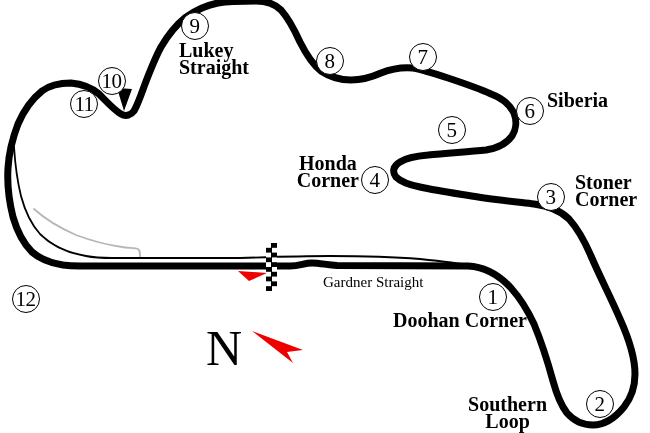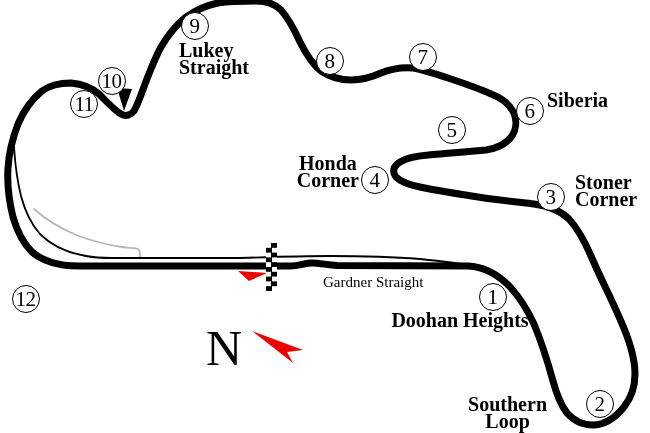--- a/index.html
+++ b/index.html
@@ -52,21 +52,21 @@
       <div class="marker" style="left: 360.5px; top: 165.5px;">4</div>
       <div class="marker" style="left: 437.5px; top: 115.5px;">5</div>
       <div class="marker" style="left: 515.5px; top: 96.5px;">6</div>
       <div class="marker" style="left: 408.5px; top: 42.5px;">7</div>
       <div class="marker" style="left: 315.5px; top: 46.5px;">8</div>
       <div class="marker" style="left: 180.5px; top: 11.5px;">9</div>
       <div class="marker" style="left: 97.5px; top: 66.5px;">10</div>
       <div class="marker" style="left: 70px; top: 89.5px;">11</div>
       <div class="marker" style="left: 11.5px; top: 253.5px; margin-top: 31px;">12</div>
       <div class="clabel center" style="left: 460px; transform: translateX(-50%); top: 312px;">
-        <div>Doohan Heights</div>
+        <div>Doohan Corner</div>
       </div>
       <div class="clabel right" style="right: 103px; top: 378px; margin-top: 18px;">
         <div>Southern</div>
         <div>Loop</div>
       </div>
       <div class="clabel left" style="left: 575px; top: 174px;">
         <div>Stoner</div>
         <div>Corner</div>
       </div>
       <div class="clabel right" style="right: 291px; top: 155px;">

